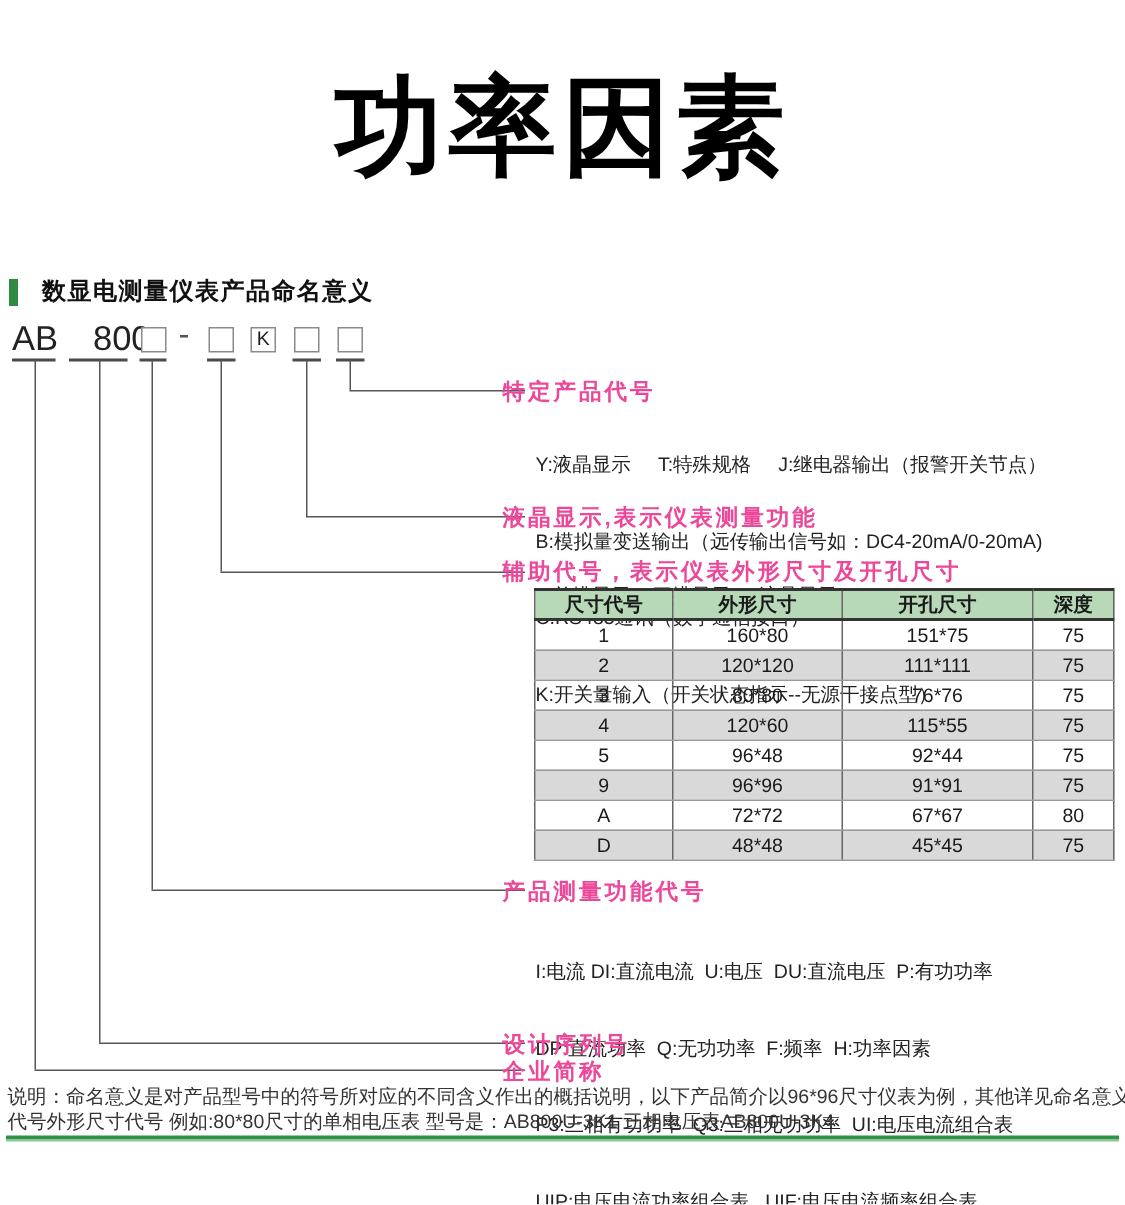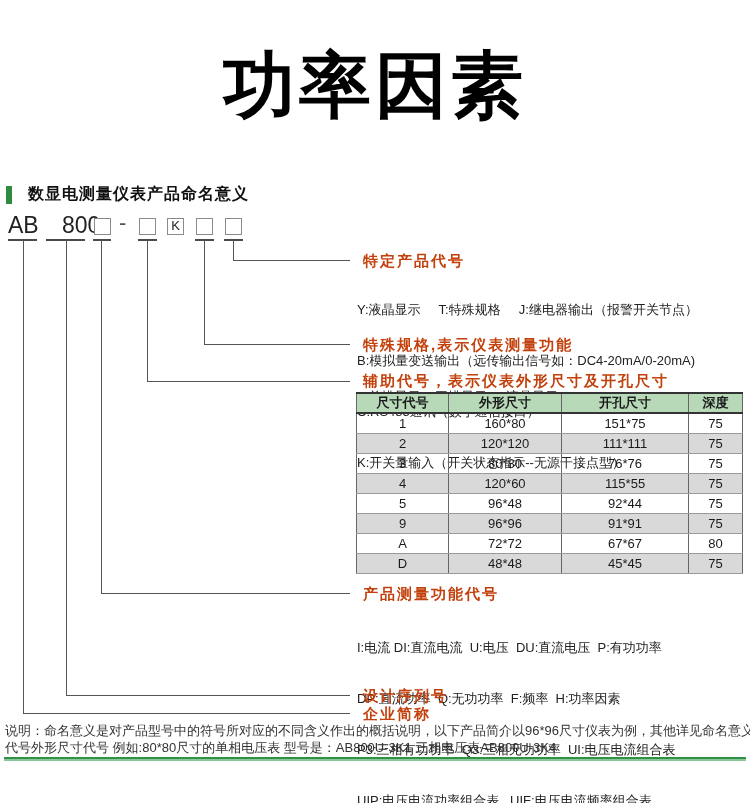--- a/index.html
+++ b/index.html
@@ -36,21 +36,21 @@
   .code-dash { top:210px; font-size:22px; color:#555; }
 
   
   .u { border-top:2px solid #4a4a4a; height:0; top:239px; }
 
   
   .vline { border-left:1px solid #555; width:0; }
   .hline { border-top:1px solid #555; height:0; }
 
   
-  .g-head { left:363px; font-size:15px; font-weight:bold; color:#c2410c; letter-spacing:2px; white-space:pre; }
+  .g-head { left:335px; font-size:15px; font-weight:bold; color:#ec4899; letter-spacing:2px; white-space:pre; }
   .dblock { left:357px; font-size:13px; color:#222; line-height:17px; white-space:pre; }
   .dline { white-space:pre; }
 
   
   .size-table-wrap { left:356px; top:392px; }
   table.size-table { border-collapse:collapse; table-layout:fixed; width:386px;
     border:1.5px solid #555; }
   table.size-table th, table.size-table td {
     border-left:1px solid #666; border-right:1px solid #666;
     border-top:1px solid #999; border-bottom:1px solid #999;
@@ -115,21 +115,21 @@
   <div class="abs hline" style="left:23px;top:713px;width:327px;"></div>
 
   <div class="abs g-head" style="top:252px;">特定产品代号</div>
   <div class="abs dblock" style="top:267px;">
     <div class="dline">Y:液晶显示     T:特殊规格     J:继电器输出（报警开关节点）</div>
     <div class="dline">B:模拟量变送输出（远传输出信号如：DC4-20mA/0-20mA)</div>
     <div class="dline">C:RS485通讯（数字通信接口）</div>
     <div class="dline">K:开关量输入（开关状态指示--无源干接点型）</div>
   </div>
 
-  <div class="abs g-head" style="top:336px;">特殊规格,表示仪表测量功能</div>
+  <div class="abs g-head" style="top:336px;">液晶显示,表示仪表测量功能</div>
   <div class="abs dblock" style="top:354px;">
     <div class="dline">1-单排显示  4三排显示  Y-液晶显示</div>
   </div>
 
   <div class="abs g-head" style="top:372px;">辅助代号，表示仪表外形尺寸及开孔尺寸</div>
 
   <div class="abs size-table-wrap">
     <table class="size-table">
       <colgroup>
         <col style="width:92px;">

